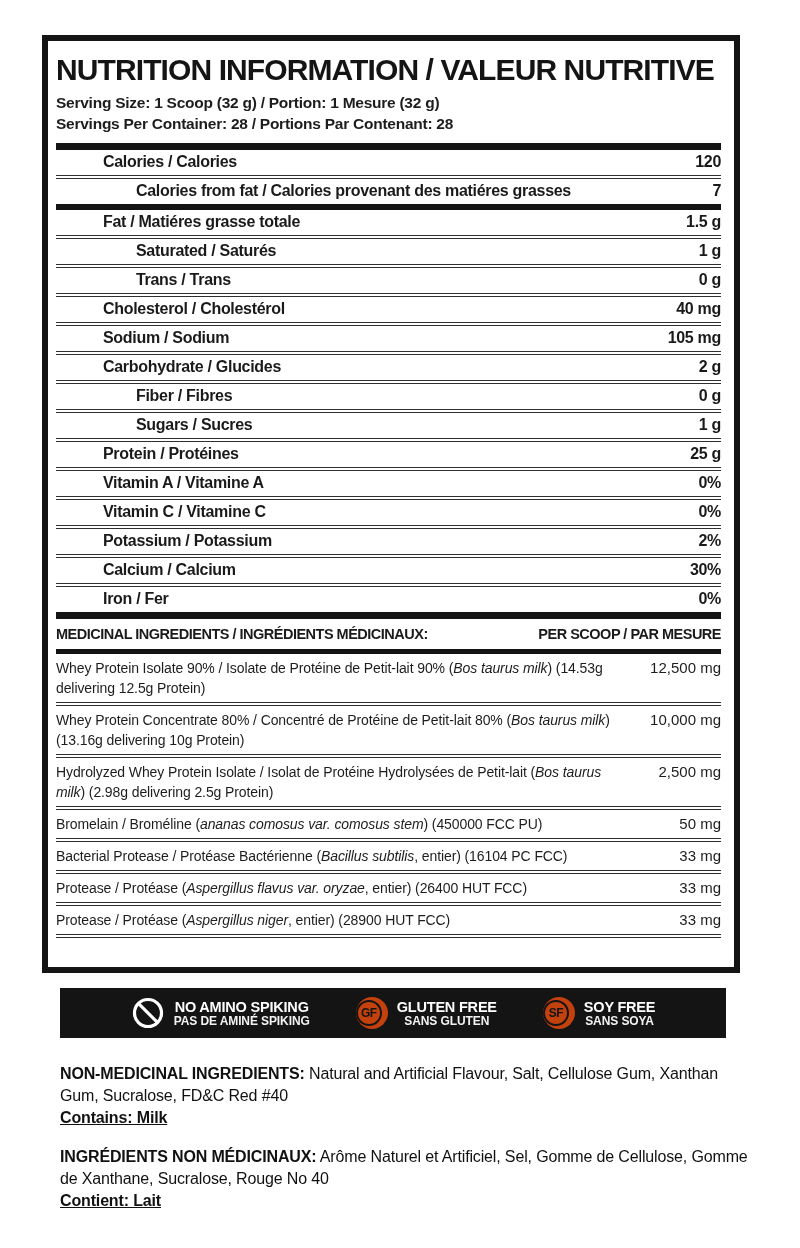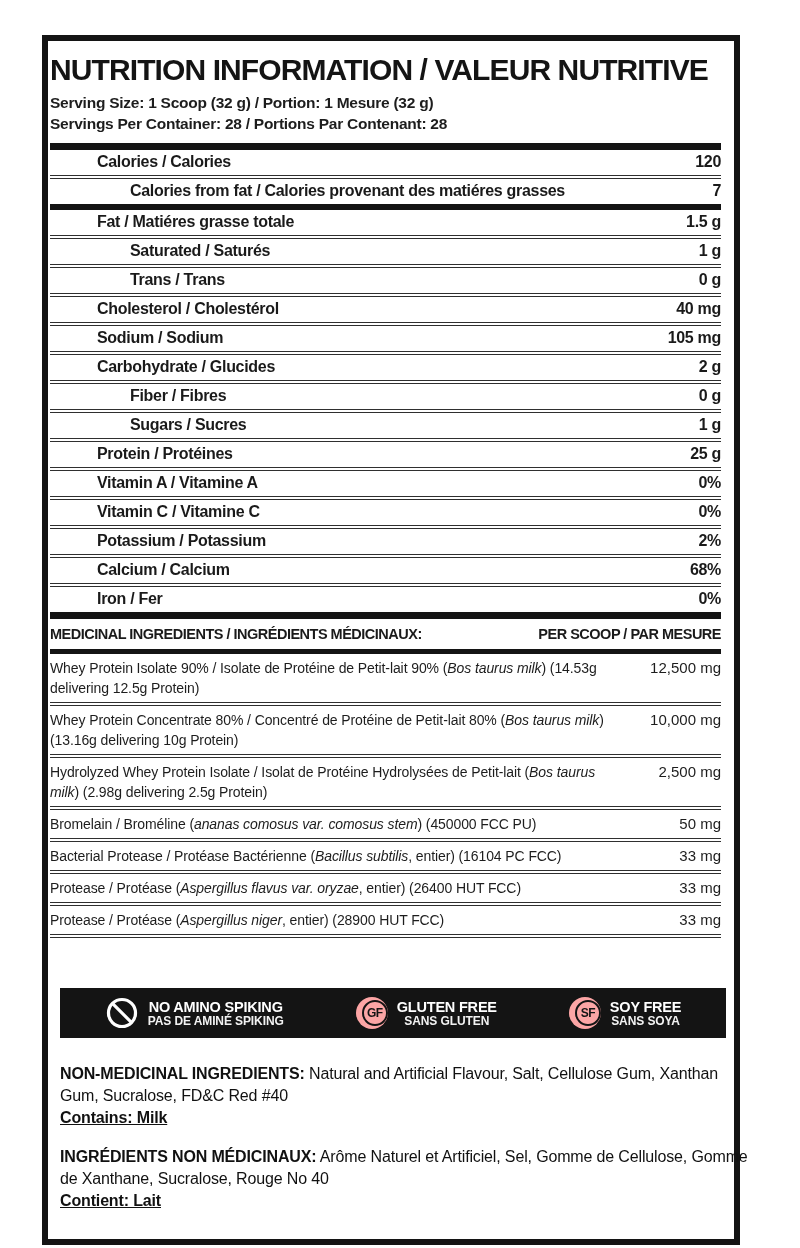--- a/index.html
+++ b/index.html
@@ -2,22 +2,22 @@
 <html><head>
 <meta charset="utf-8">
 <style>
   html,body{margin:0;padding:0;}
   body{
     width:800px;height:1248px;position:relative;background:#ffffff;
     font-family:"Liberation Sans", sans-serif;color:#1a1a1a;overflow:hidden;
   }
   
   .label-box{
-    position:absolute;left:42px;top:35px;width:698px;height:1210px;
-    border:6px solid #141414;box-sizing:border-box;padding:12px 13px 0 2px;
+    position:absolute;left:42px;top:35px;width:698px;height:938px;
+    border:6px solid #141414;box-sizing:border-box;padding:12px 13px 0 8px;
     background:#ffffff;
   }
   .title{
     font-size:30px;font-weight:bold;letter-spacing:-0.9px;line-height:1.12;
     white-space:nowrap;color:#141414;
   }
   .serving{margin-top:5px;}
   .serving div{font-size:15.5px;font-weight:bold;letter-spacing:-0.25px;line-height:21px;color:#1d1d1d;}
   .bar{background:#141414;}
   .bar-thick{height:7px;}
@@ -33,30 +33,30 @@
   
   .med-header{display:flex;justify-content:space-between;align-items:center;height:30px;}
   .med-header .mh-left{font-size:14.5px;font-weight:bold;letter-spacing:-0.5px;white-space:nowrap;}
   .med-header .mh-right{font-size:14.5px;font-weight:bold;letter-spacing:-0.5px;white-space:nowrap;}
   .mrow{display:flex;justify-content:space-between;padding:4px 0;}
   .mrow .mlab{font-size:14px;line-height:20px;width:560px;letter-spacing:-0.1px;color:#1d1d1d;}
   .mrow .mval{font-size:15px;line-height:20px;white-space:nowrap;text-align:right;color:#1d1d1d;}
   
   .banner{
     position:absolute;left:60px;top:988px;width:666px;height:50px;background:#141414;
-    display:flex;align-items:center;justify-content:center;gap:72px;
+    display:flex;align-items:center;justify-content:center;gap:46px;
   }
   .badge{display:flex;align-items:center;gap:9px;}
   .b-text{display:flex;flex-direction:column;align-items:center;}
   .b-title{color:#ffffff;font-size:14.5px;font-weight:bold;letter-spacing:-0.2px;line-height:16px;white-space:nowrap;}
   .b-sub{color:#f2f2f2;font-size:12px;font-weight:bold;letter-spacing:-0.1px;line-height:12px;white-space:nowrap;}
   .b-svg{width:34px;height:34px;display:block;}
   .b-circle{
-    width:32px;height:32px;border-radius:50%;background:#fca5a5;
-    display:flex;align-items:center;justify-content:flex-end;
+    width:32px;height:32px;border-radius:50%;background:#c2410c;
+    display:flex;align-items:center;justify-content:flex-start;
   }
   .b-circle span{
     width:26px;height:26px;border-radius:50%;border:2px solid #141414;box-sizing:border-box;
     display:flex;align-items:center;justify-content:center;
     font-size:12px;font-weight:bold;color:#141414;letter-spacing:-0.5px;
   }
   
   .footer{
     position:absolute;left:60px;width:692px;font-size:16px;line-height:22px;
     letter-spacing:-0.15px;color:#111111;
@@ -143,21 +143,21 @@
         <span class="val">0%</span>
       </div>
       <div class="sep"></div>
       <div class="nrow">
         <span class="lab">Potassium / Potassium</span>
         <span class="val">2%</span>
       </div>
       <div class="sep"></div>
       <div class="nrow">
         <span class="lab">Calcium / Calcium</span>
-        <span class="val">68%</span>
+        <span class="val">30%</span>
       </div>
       <div class="sep"></div>
       <div class="nrow">
         <span class="lab">Iron / Fer</span>
         <span class="val">0%</span>
       </div>
       <div class="bar bar-thick"></div>
     </div>
 
   <div class="med-header">

